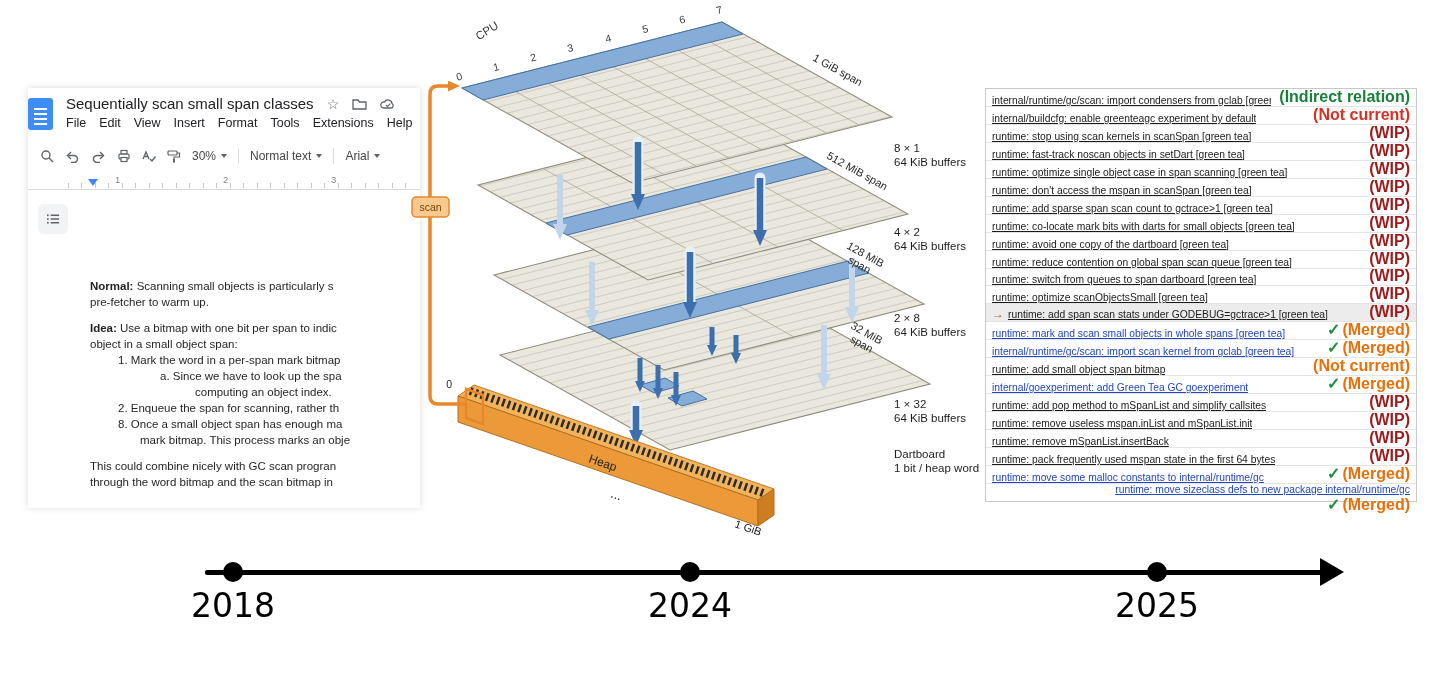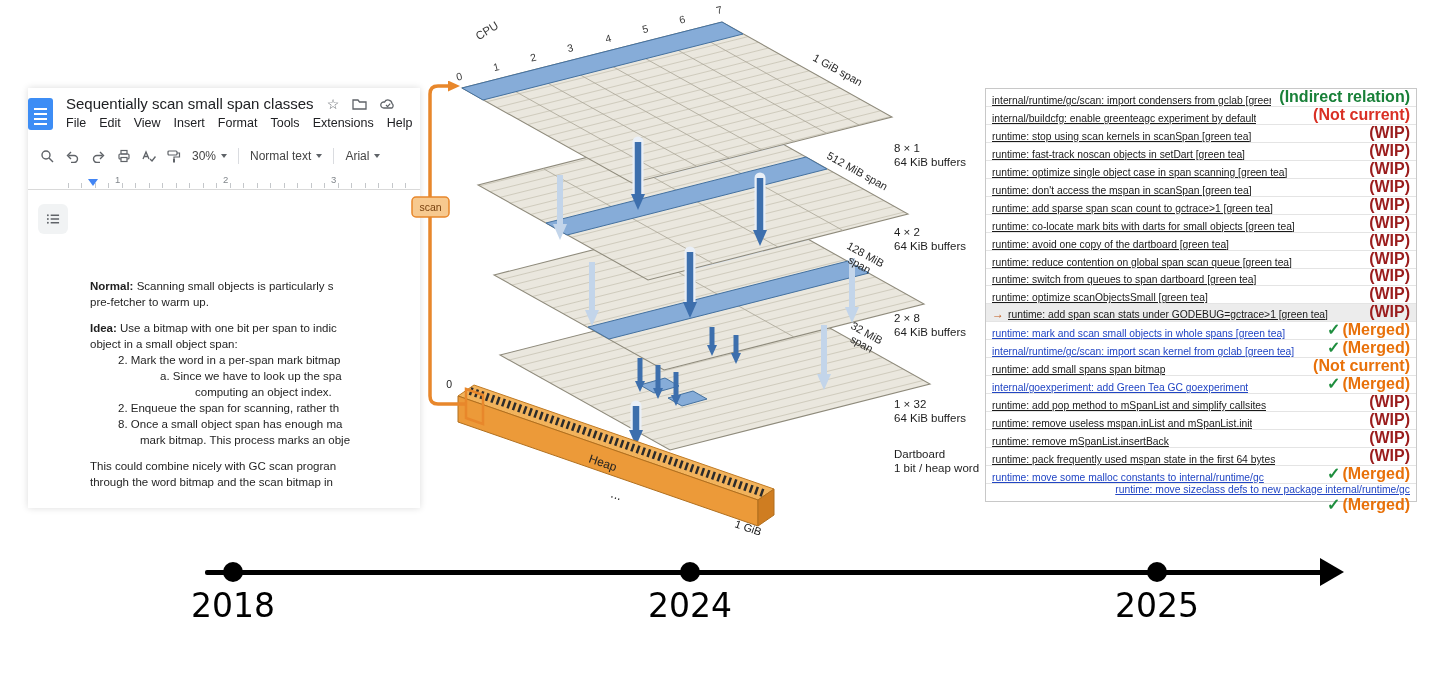--- a/index.html
+++ b/index.html
@@ -175,21 +175,21 @@
         <rect x="5" y="9.2" width="9" height="1.6" fill="#5f6368"></rect>
     </svg>
   </div>
 
   <div class="doc-body">
       <div class="doc-line" style="padding-left: 0px;"><b>Normal:</b> Scanning small objects is particularly s</div>
       <div class="doc-line" style="padding-left: 0px;">pre-fetcher to warm up.</div>
       <div class="doc-line blank" style="padding-left: 0px;"></div>
       <div class="doc-line" style="padding-left: 0px;"><b>Idea:</b> Use a bitmap with one bit per span to indic</div>
       <div class="doc-line" style="padding-left: 0px;">object in a small object span:</div>
-      <div class="doc-line" style="padding-left: 28px;">2. Mark the word in a per-span mark bitmap</div>
+      <div class="doc-line" style="padding-left: 28px;">1. Mark the word in a per-span mark bitmap</div>
       <div class="doc-line" style="padding-left: 70px;">a. Since we have to look up the spa</div>
       <div class="doc-line" style="padding-left: 105px;">computing an object index.</div>
       <div class="doc-line" style="padding-left: 28px;">2. Enqueue the span for scanning, rather th</div>
       <div class="doc-line" style="padding-left: 28px;">8. Once a small object span has enough ma</div>
       <div class="doc-line" style="padding-left: 50px;">mark bitmap. This process marks an obje</div>
       <div class="doc-line blank" style="padding-left: 0px;"></div>
       <div class="doc-line" style="padding-left: 0px;">This could combine nicely with GC scan progran</div>
       <div class="doc-line" style="padding-left: 0px;">through the word bitmap and the scan bitmap in</div>
     </div>
 </div>
@@ -422,21 +422,21 @@
       <span class="c-status st-merged"><span class="ck">✓</span>(Merged)</span>
     </div>
     <div class="commit-row">
       <div class="c-left">
         <span class="c-title blue">internal/runtime/gc/scan: import scan kernel from gclab [green tea]</span>
       </div>
       <span class="c-status st-merged"><span class="ck">✓</span>(Merged)</span>
     </div>
     <div class="commit-row">
       <div class="c-left">
-        <span class="c-title">runtime: add small spans span bitmap</span>
+        <span class="c-title">runtime: add small object span bitmap</span>
       </div>
       <span class="c-status st-notcurrent2">(Not current)</span>
     </div>
     <div class="commit-row">
       <div class="c-left">
         <span class="c-title blue">internal/goexperiment: add Green Tea GC goexperiment</span>
       </div>
       <span class="c-status st-merged"><span class="ck">✓</span>(Merged)</span>
     </div>
     <div class="commit-row">

